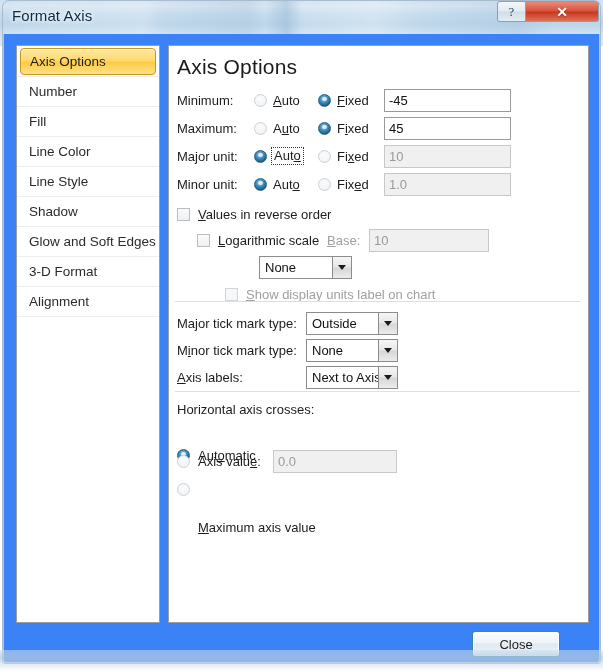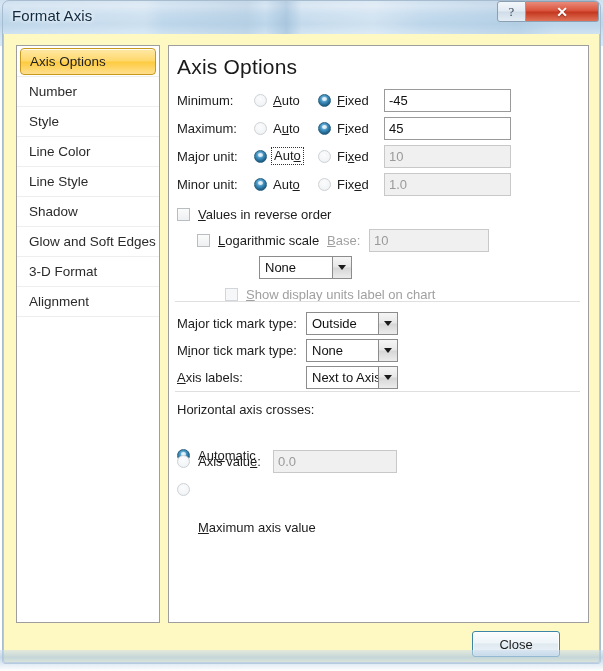--- a/index.html
+++ b/index.html
@@ -113,21 +113,21 @@
     font-size: 14px; color: #ffffff; font-weight: bold;
     text-shadow: 0 1px 1px rgba(90,20,10,0.6);
     line-height: 1;
   }
 
   
   #body-area {
     position: absolute;
     left: 3px; top: 34px;
     width: 597px; height: 629px;
-    background: #fef9c3;
+    background: #3b82f6;
     box-sizing: border-box;
     border-left: 1px solid #b6c6d6;
     border-right: 1px solid #b6c6d6;
     border-bottom: 1px solid #b6c6d6;
     border-radius: 0 0 3px 3px;
   }
 
   
   #nav {
     position: absolute;
@@ -319,21 +319,21 @@
       <span class="glyph">✕</span>
     </div>
   </div>
 
   <div id="body-area">
 
     <div id="nav">
       <div class="nav-item sel">Axis Options</div>
       <div class="nav-sep-wrap"></div>
       <div class="nav-item">Number</div>
-      <div class="nav-item">Style</div>
+      <div class="nav-item">Fill</div>
       <div class="nav-item">Line Color</div>
       <div class="nav-item">Line Style</div>
       <div class="nav-item">Shadow</div>
       <div class="nav-item">Glow and Soft Edges</div>
       <div class="nav-item">3-D Format</div>
       <div class="nav-item">Alignment</div>
     </div>
 
     <div id="panel">
       <div id="panel-inner">

